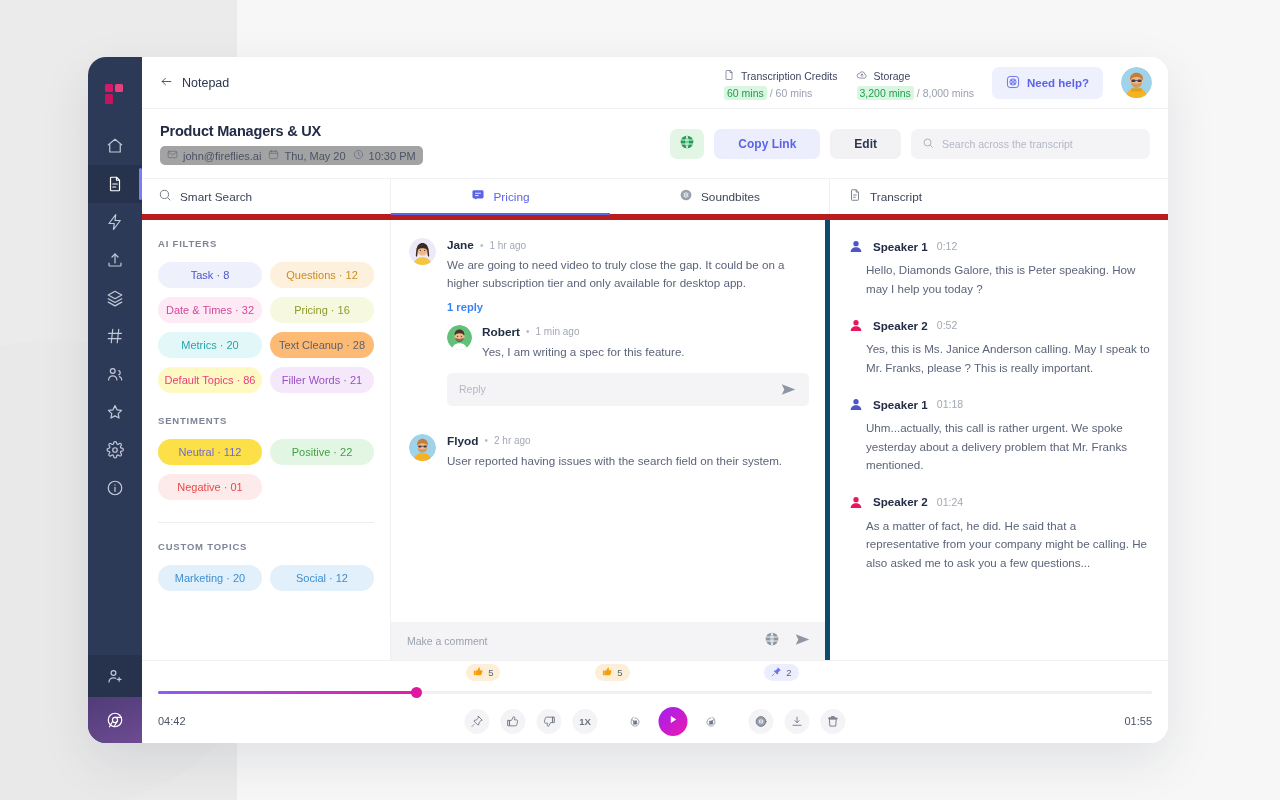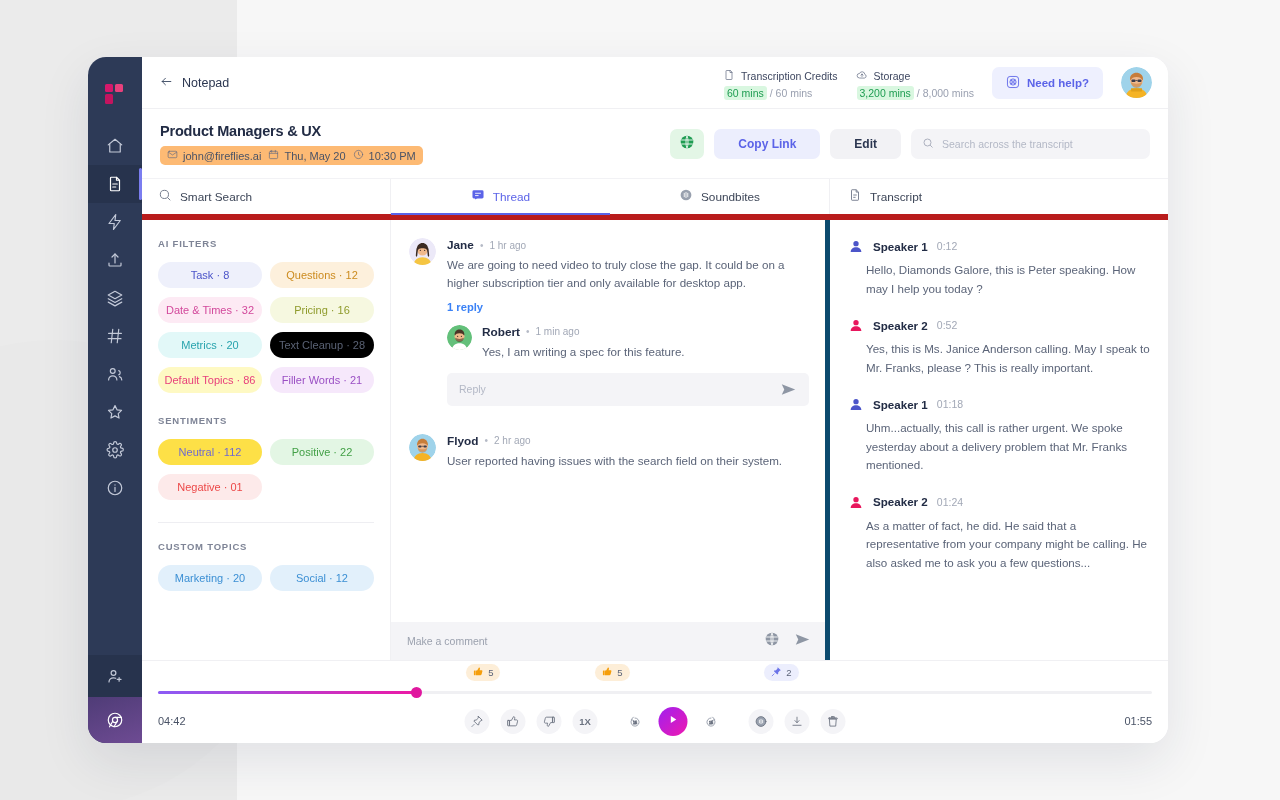--- a/index.html
+++ b/index.html
@@ -65,21 +65,21 @@
   .help-btn {
     display: flex; align-items: center; gap: 7px; background: #eef0fe; color: #5b63e8;
     border-radius: 7px; padding: 8px 14px; font-size: 11.5px; font-weight: 600; cursor: pointer;
   }
   .help-btn svg { width: 14px; height: 14px; stroke: #5b63e8; fill: none; stroke-width: 1.5; }
   .avatar-hdr { width: 31px; height: 31px; border-radius: 50%; overflow: hidden; flex: none; cursor: pointer; }
 
   
   .meet-head { padding: 14px 18px 13px 18px; display: flex; align-items: center; border-bottom: 1px solid #f2f2f5; flex: none; }
   .meet-title { font-size: 14.5px; font-weight: 700; color: #222c45; letter-spacing: -.2px; }
-  .meet-meta { display: flex; align-items: center; gap: 7px; margin-top: 7px; background: #fdba74; border-radius: 5px; padding: 3px 7px; width: fit-content; }
+  .meet-meta { display: flex; align-items: center; gap: 7px; margin-top: 7px; background: #a3a3a3; border-radius: 5px; padding: 3px 7px; width: fit-content; }
   .meta-chip { display: flex; align-items: center; gap: 5px; font-size: 11px; color: #4a5366; }
   .meta-chip svg { width: 11px; height: 11px; stroke: #5d6681; fill: none; stroke-width: 1.4; stroke-linecap: round; stroke-linejoin: round; }
   .meet-actions { margin-left: auto; display: flex; align-items: center; gap: 10px; }
   .globe-btn { width: 34px; height: 30px; border-radius: 7px; background: #e3f6e6; display: flex; align-items: center; justify-content: center; cursor: pointer; }
   .globe-btn svg { width: 16px; height: 16px; }
   .copy-btn { background: #eceefd; color: #5b63e8; font-size: 12px; font-weight: 600; border-radius: 7px; padding: 8px 24px; cursor: pointer; }
   .edit-btn { background: #f2f2f5; color: #2b3650; font-size: 12px; font-weight: 600; border-radius: 7px; padding: 8px 24px; cursor: pointer; }
   .tsearch { background: #f4f4f7; border-radius: 7px; height: 30px; width: 239px; display: flex; align-items: center; gap: 8px; padding: 0 11px; cursor: text; }
   .tsearch svg { width: 12px; height: 12px; stroke: #9aa0b0; fill: none; stroke-width: 1.6; }
   .tsearch input { border: none; background: transparent; outline: none; font-size: 10.5px; color: #3e4760; width: 100%; font-family: inherit; }
@@ -408,21 +408,21 @@
           <span>Smart Search</span>
         </div>
         <div class="tab thread">
           <span>
             <svg viewBox="0 0 24 24">
                 <rect x="2.5" y="4" width="19" height="14" rx="2.5" fill="#5b63e8"></rect>
                 <path d="M7 19.5 11 17h-4z" fill="#5b63e8"></path>
                 <path d="M7 9h10M7 13h6" stroke="#fff" stroke-width="1.5"></path>
               </svg>
           </span>
-          <span>Thread</span>
+          <span>Pricing</span>
         </div>
         <div class="tab sound">
           <span>
             <svg viewBox="0 0 24 24">
                 <circle cx="12" cy="12" r="9.2" fill="#98a0ae"></circle>
                 <path d="M9 9v6M12 7.5v9M15 9v6" stroke="#fff" stroke-width="1.5" stroke-linecap="round"></path>
               </svg>
           </span>
           <span>Soundbites</span>
         </div>
@@ -451,21 +451,21 @@
               </div>
             <div class="pill" style="background:#fdeaf4;color:#d2489b">
                 <span>Date &amp; Times · 32</span>
               </div>
             <div class="pill" style="background:#f6f8e0;color:#8f9b2c">
                 <span>Pricing · 16</span>
               </div>
             <div class="pill" style="background:#e2f8f8;color:#28a3ad">
                 <span>Metrics · 20</span>
               </div>
-            <div class="pill" style="background:#000000;color:#5a6274">
+            <div class="pill" style="background:#fdba74;color:#5a6274">
                 <span>Text Cleanup · 28</span>
               </div>
             <div class="pill" style="background:#fef9c3;color:#e8407c">
                 <span>Default Topics · 86</span>
               </div>
             <div class="pill" style="background:#f6e8fb;color:#9a4fc4">
                 <span>Filler Words · 21</span>
               </div>
           </div>
 

